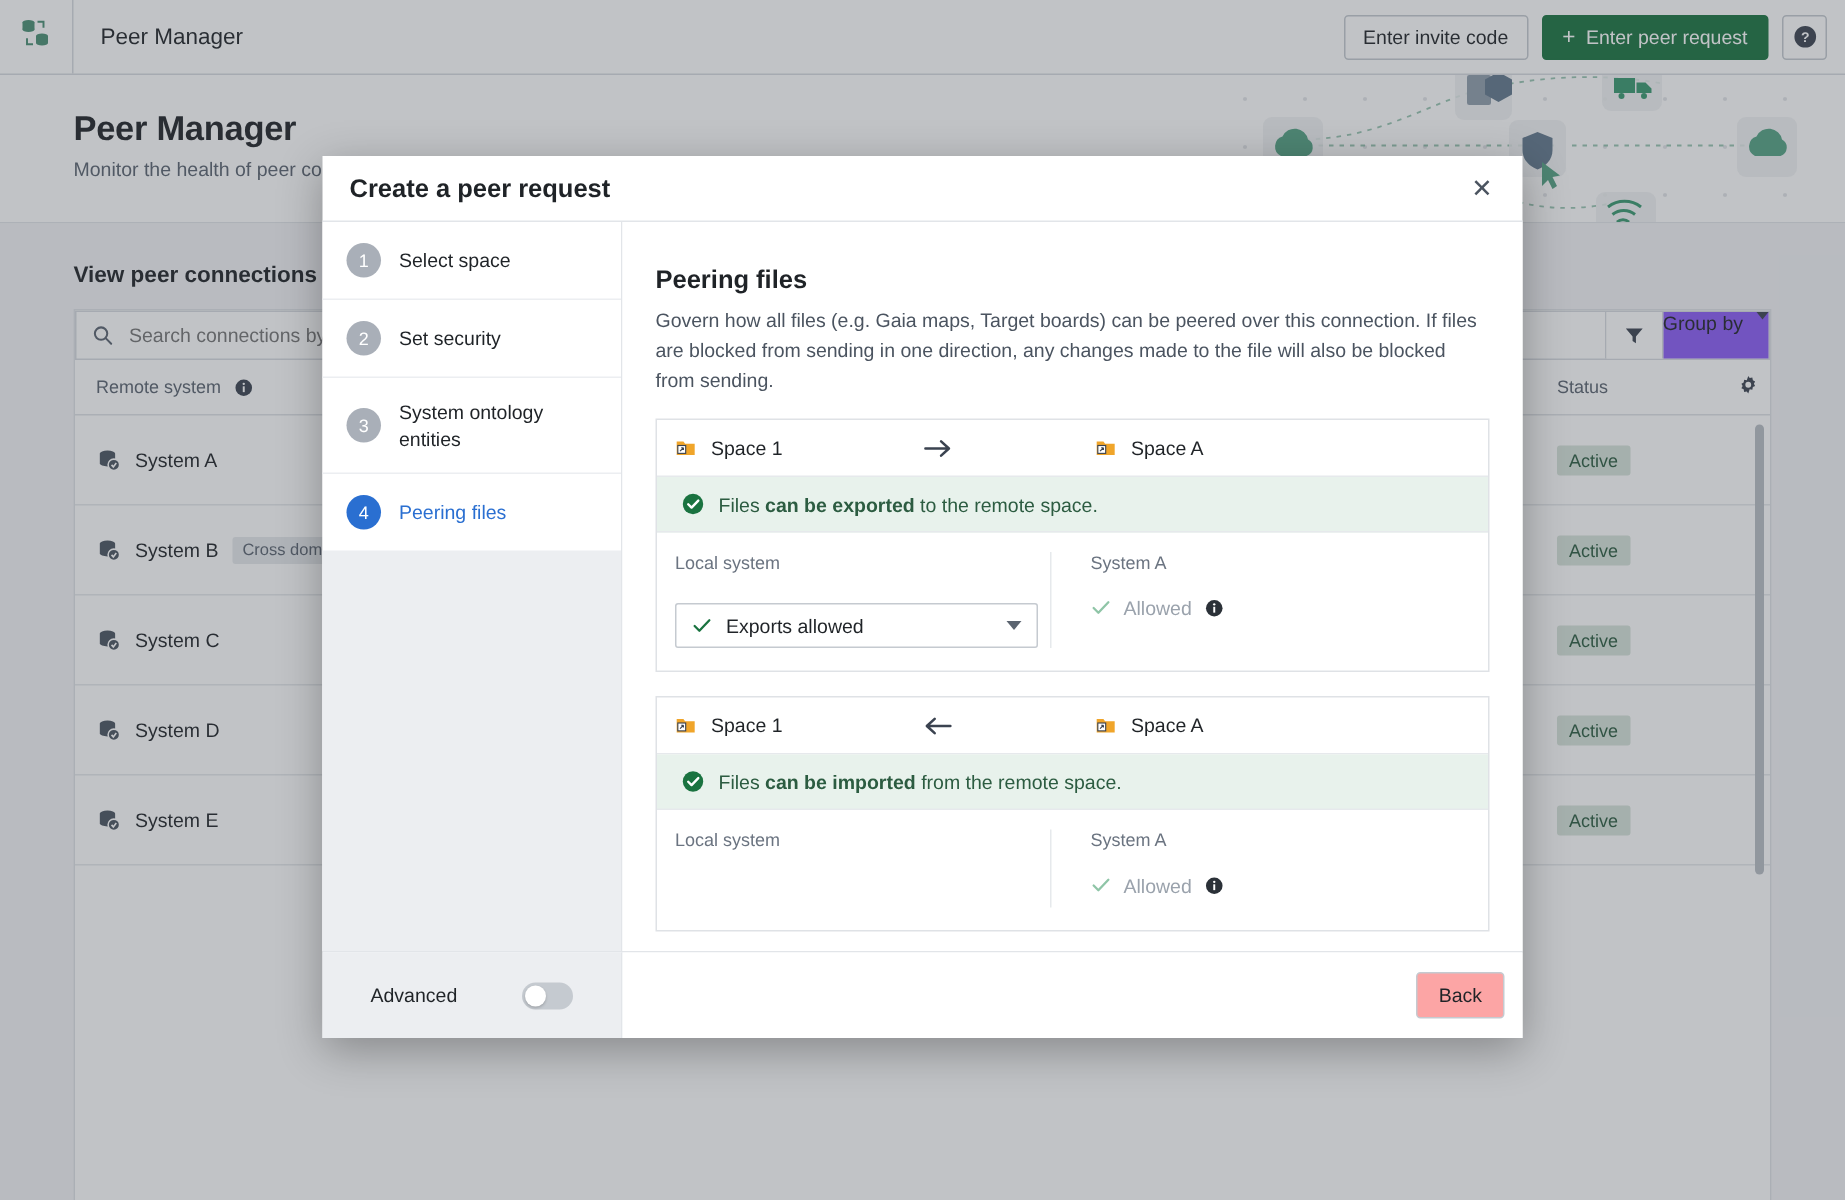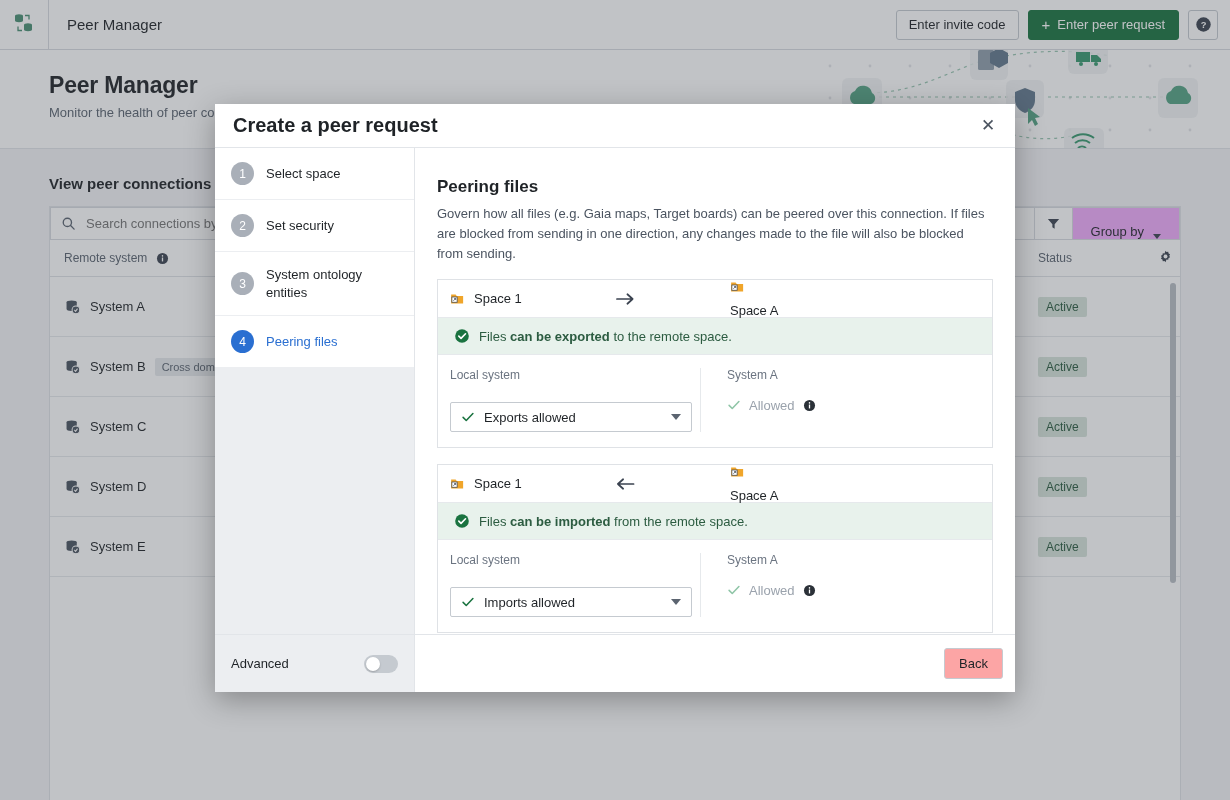--- a/index.html
+++ b/index.html
@@ -94,22 +94,22 @@
   }
   .search-wrap input {
     border: 0; outline: 0; flex: 1; font-size: 13px; color: #5b6470;
     font-family: inherit; background: transparent;
   }
   .toolbar-btn {
     width: 38px; display: flex; align-items: center; justify-content: center;
     border-right: 1px solid #d7dbe0; cursor: pointer; background: #fff;
   }
   .groupby {
-    display: flex; align-items: flex-end; gap: 9px;
-    padding: 0 18px; font-size: 13px; color: #1f2327; cursor: pointer; background: #f0abfc;
+    display: flex; align-items: flex-start; gap: 9px;
+    padding: 0 0; font-size: 13px; color: #1f2327; cursor: pointer; background: #8b5cf6;
   }
   .caret { width: 0; height: 0; border-left: 4px solid transparent;
     border-right: 4px solid transparent; border-top: 5px solid #3b4350; }
 
   table.peers { width: 100%; border-collapse: collapse; table-layout: fixed; }
   table.peers th {
     text-align: left; font-size: 12px; font-weight: 400; color: #5b6470;
     padding: 9px 14px; border-bottom: 1px solid #dfe2e6; background: #fff;
   }
   table.peers td {
@@ -139,21 +139,21 @@
     position: absolute; left: 215px; top: 104px; width: 800px; height: 588px;
     background: #ffffff; z-index: 60;
     box-shadow: 0 8px 28px rgba(0,0,0,0.30);
     display: flex; flex-direction: column;
   }
   .modal-header {
     height: 44px; flex: 0 0 44px;
     display: flex; align-items: center; padding: 0 14px 0 18px;
     border-bottom: 1px solid #e2e5e9;
   }
-  .modal-header h2 { margin: 0; font-size: 20px; font-weight: 700; color: #1f2327; }
+  .modal-header h2 { margin: 0; font-size: 17px; font-weight: 700; color: #1f2327; }
   .close-btn {
     margin-left: auto; width: 26px; height: 26px; border: 0; background: transparent;
     color: #4b5460; font-size: 17px; cursor: pointer; line-height: 1;
     display: flex; align-items: center; justify-content: center; font-family: inherit;
   }
   .modal-body { flex: 1; display: flex; min-height: 0; }
 
   .steps {
     width: 200px; flex: 0 0 200px; border-right: 1px solid #e2e5e9;
     background: #ffffff; display: flex; flex-direction: column;
@@ -180,21 +180,21 @@
 
   .dir-card {
     border: 1px solid #dfe2e6; margin-top: 16px; background: #fff;
   }
   .dir-head {
     display: flex; align-items: center; height: 38px; padding: 0 12px;
     border-bottom: 1px solid #e6e9ec; font-size: 13px; color: #1f2327;
   }
   .space { display: flex; align-items: center; gap: 9px; justify-content: flex-end; }
   .dir-arrow { margin-left: auto; margin-right: auto; display: flex; align-items: center; }
-  .dir-head .right-space { width: 250px; display: flex; align-items: flex-start; gap: 9px; flex-direction: column; }
+  .dir-head .right-space { width: 250px; display: flex; align-items: flex-end; gap: 9px; }
   .banner {
     background: #e8f2ec; padding: 10px 16px; font-size: 13px; color: #2c5c41;
     display: flex; align-items: center; gap: 9px;
     border-bottom: 1px solid #e6e9ec;
   }
   .banner b { font-weight: 700; }
   .dir-body { display: flex; padding: 13px 12px 15px 12px; }
   .col-local { width: 250px; }
   .col-remote { width: 250px; padding-left: 26px; border-left: 1px solid #e6e9ec; }
   .col-lbl { font-size: 12px; color: #6b7481; margin-bottom: 8px; }
@@ -211,21 +211,21 @@
     font-size: 13px; color: #9aa2ac;
   }
 
   .modal-footer {
     height: 58px; flex: 0 0 58px; display: flex; align-items: stretch;
     border-top: 1px solid #e2e5e9;
   }
   .footer-left {
     width: 200px; flex: 0 0 200px; background: #eceef1;
     border-right: 1px solid #e2e5e9;
-    display: flex; align-items: center; padding: 0 16px;
+    display: flex; align-items: center; padding: 0 32px;
   }
   .adv-label { font-size: 13px; color: #1f2327; }
   .toggle {
     margin-left: auto; width: 34px; height: 18px; border-radius: 9px;
     background: #c5cad0; position: relative; cursor: pointer;
   }
   .toggle .knob {
     position: absolute; left: 2px; top: 2px; width: 14px; height: 14px;
     border-radius: 50%; background: #ffffff; box-shadow: 0 1px 2px rgba(0,0,0,0.2);
   }
@@ -600,27 +600,20 @@
         <div class="banner">
           <svg width="16" height="16" viewBox="0 0 20 20">
             <circle cx="10" cy="10" r="8.5" fill="#1a7340"></circle>
             <path d="M6 10.2 l2.8 2.8 L14.4 7.2" stroke="#fff" stroke-width="2" fill="none" stroke-linecap="round" stroke-linejoin="round"></path>
           </svg>
           <span><span>Files </span><b>can be imported</b><span> from the remote space.</span></span>
         </div>
         <div class="dir-body">
           <div class="col-local">
             <div class="col-lbl">Local system</div>
-            <div class="select">
-              <svg width="14" height="14" viewBox="0 0 20 20">
-                <path d="M3 10.5 l4.5 4.5 L17 5" stroke="#1a7340" stroke-width="2.2" fill="none" stroke-linecap="round" stroke-linejoin="round"></path>
-              </svg>
-              <span>Imports allowed</span>
-              <span class="caret2"></span>
-            </div>
           </div>
           <div class="col-remote">
             <div class="col-lbl">System A</div>
             <div class="remote-val">
               <svg width="14" height="14" viewBox="0 0 20 20">
                 <path d="M3 10.5 l4.5 4.5 L17 5" stroke="#8fc5a7" stroke-width="2.2" fill="none" stroke-linecap="round" stroke-linejoin="round"></path>
               </svg>
               <span>Allowed</span>
               <svg width="13" height="13" viewBox="0 0 20 20">
                 <circle cx="10" cy="10" r="8.5" fill="#2b3138"></circle>

